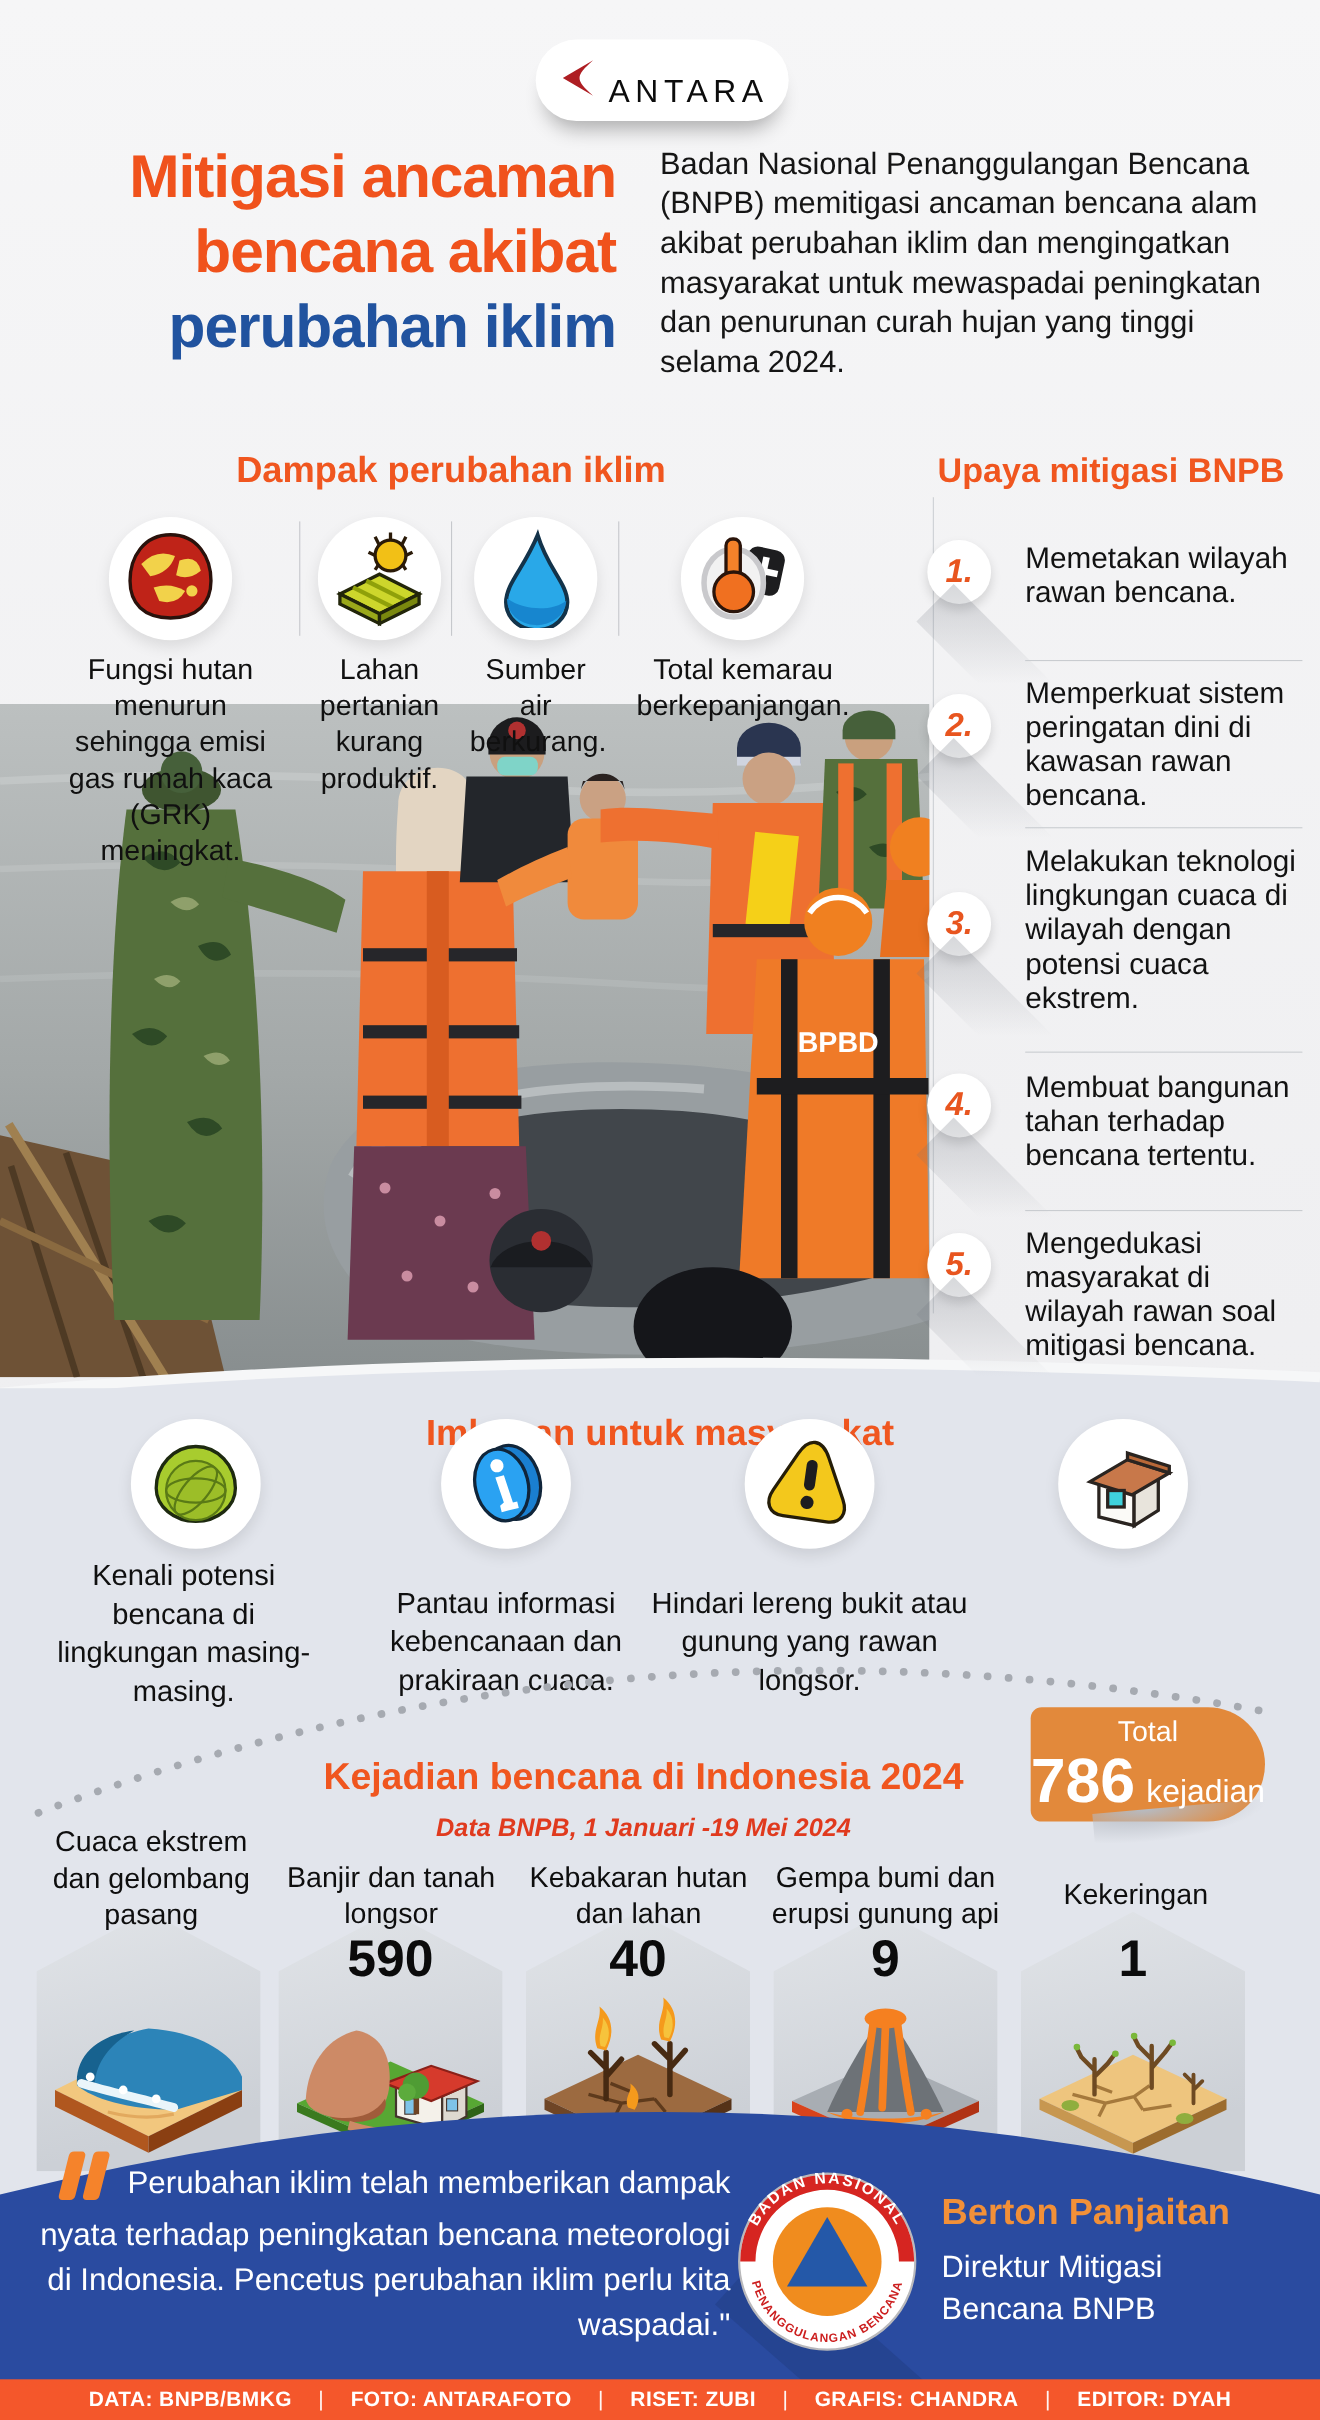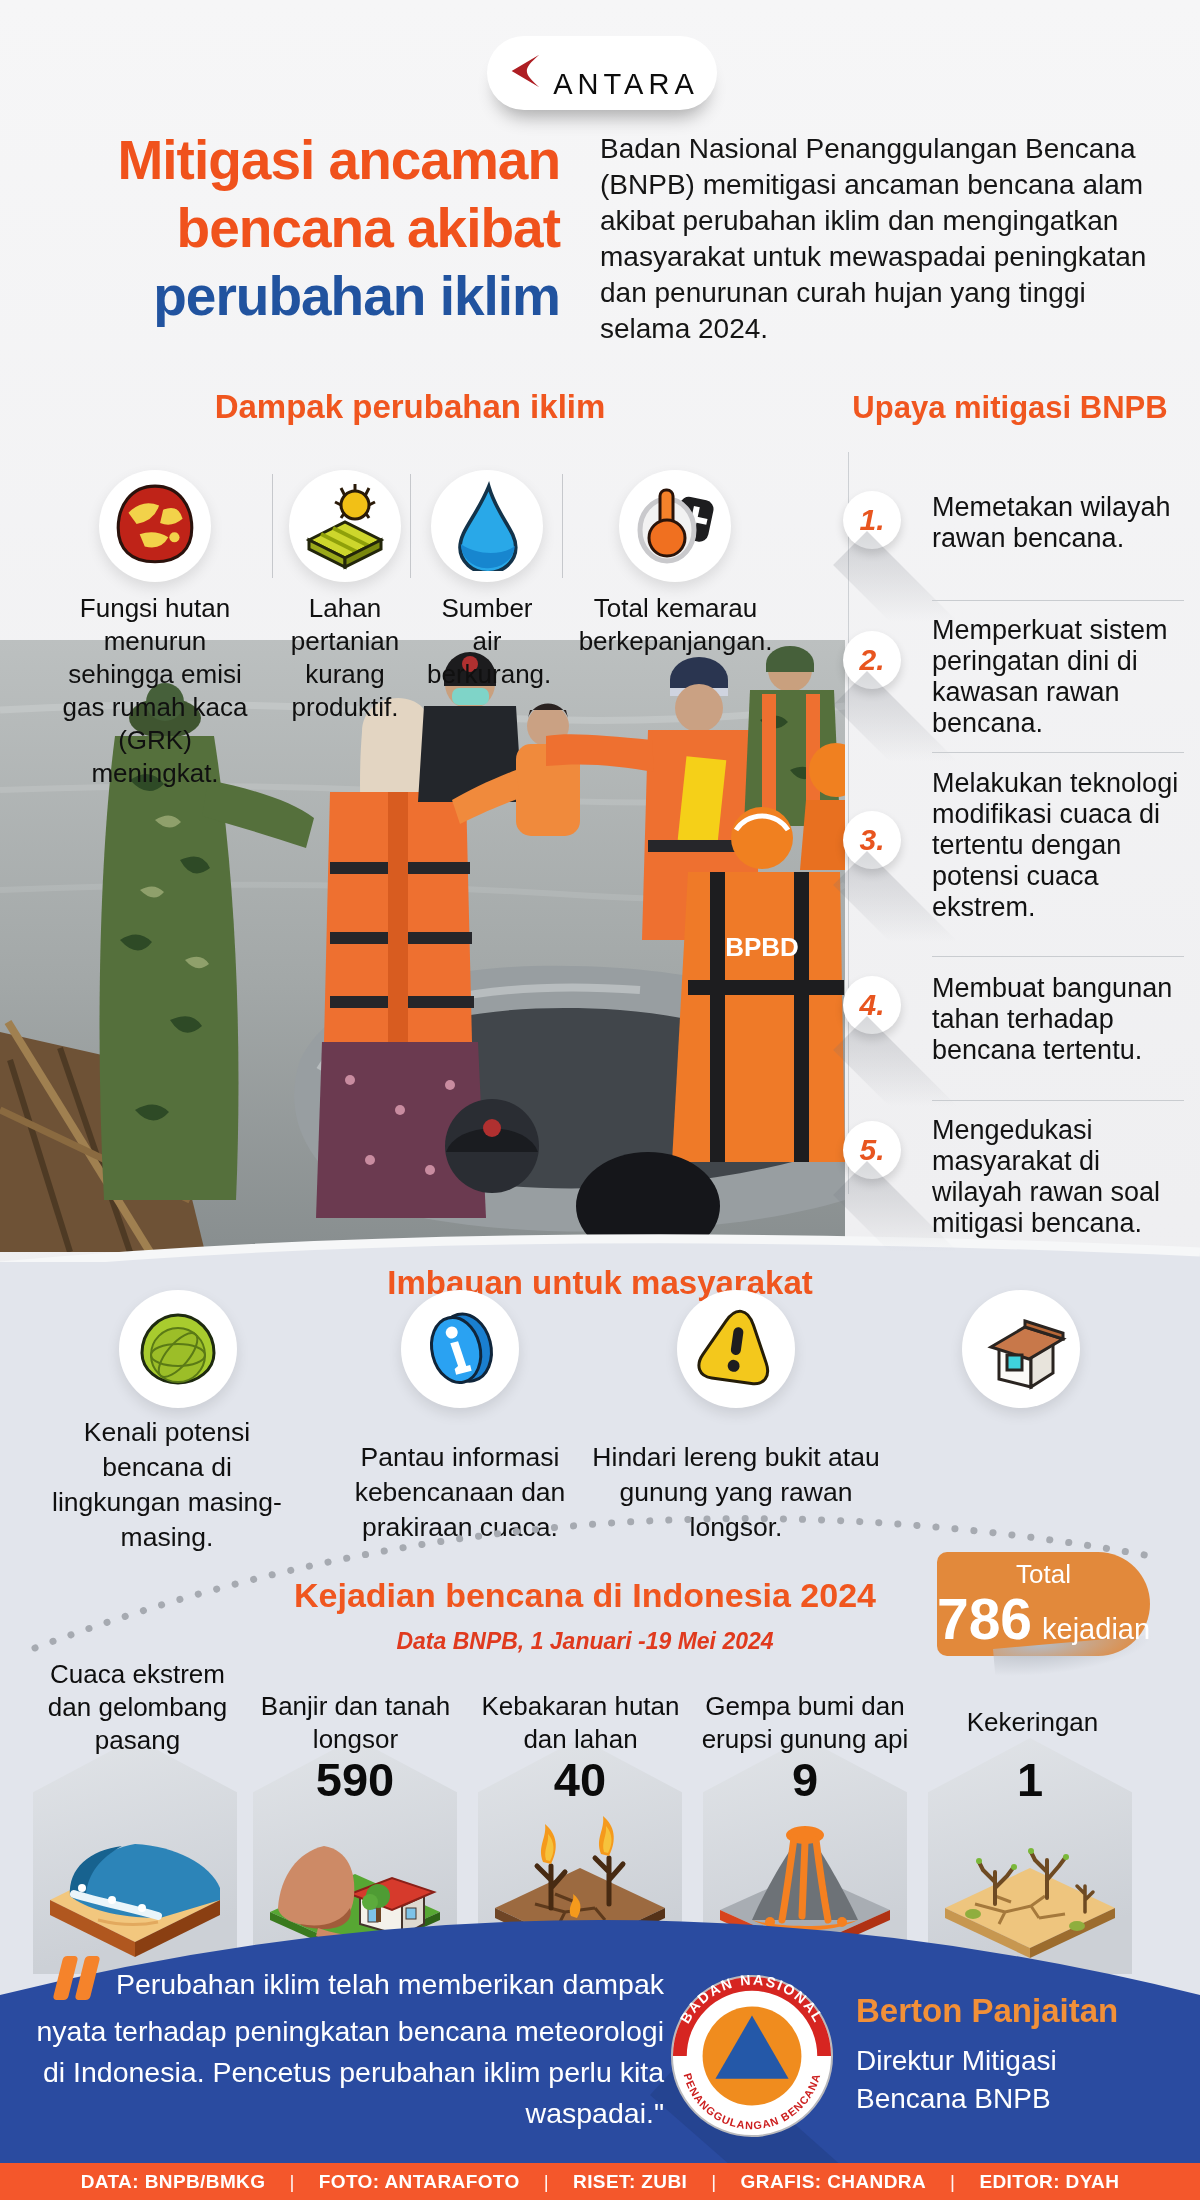--- a/index.html
+++ b/index.html
@@ -1,20 +1,20 @@
 <!DOCTYPE html>
 <html><head>
 <meta charset="utf-8">
 <style>
   html,body{margin:0;padding:0;background:#cfcfd2;}
   .page{position:relative;width:1200px;height:2200px;margin:0 auto;overflow:hidden;
         background:linear-gradient(180deg,#f6f6f7 0%,#efeff1 55%,#ededef 100%);
         font-family:"Liberation Sans",sans-serif;color:#141414;}
   .abs{position:absolute;}
-  .ctr{text-align:center;}
+  .ctr{text-align:center;margin-top:20px;}
 
   
   .logo-pill{left:487px;top:36px;width:230px;height:74px;background:#fff;border-radius:40px;
              display:flex;align-items:center;justify-content:center;gap:10px;
              box-shadow:0 16px 18px -9px rgba(0,0,0,.30);}
   .logo-text{font-size:29px;letter-spacing:5px;color:#0c0c0c;margin-top:23px;}
 
   
   .title{left:40px;top:126px;width:520px;text-align:right;font-weight:bold;
          font-size:55px;line-height:68px;letter-spacing:-1px;color:#f0521c;}
@@ -256,21 +256,21 @@
 
   <div class="abs num-circle" style="top:631px;">
       <span>2.</span>
     </div>
   <div class="abs upaya-text" style="top:615px;">Memperkuat sistem peringatan dini di kawasan rawan bencana.</div>
   <div class="abs upaya-sep" style="top:752px;"></div>
 
   <div class="abs num-circle" style="top:811px;">
       <span>3.</span>
     </div>
-  <div class="abs upaya-text" style="top:768px;">Melakukan teknologi modifikasi cuaca di tertentu dengan potensi cuaca ekstrem.</div>
+  <div class="abs upaya-text" style="top:768px;">Melakukan teknologi lingkungan cuaca di wilayah dengan potensi cuaca ekstrem.</div>
   <div class="abs upaya-sep" style="top:956px;"></div>
 
   <div class="abs num-circle" style="top:976px;">
       <span>4.</span>
     </div>
   <div class="abs upaya-text" style="top:973px;">Membuat bangunan tahan terhadap bencana tertentu.</div>
   <div class="abs upaya-sep" style="top:1100px;"></div>
 
   <div class="abs num-circle" style="top:1121px;">
       <span>5.</span>

